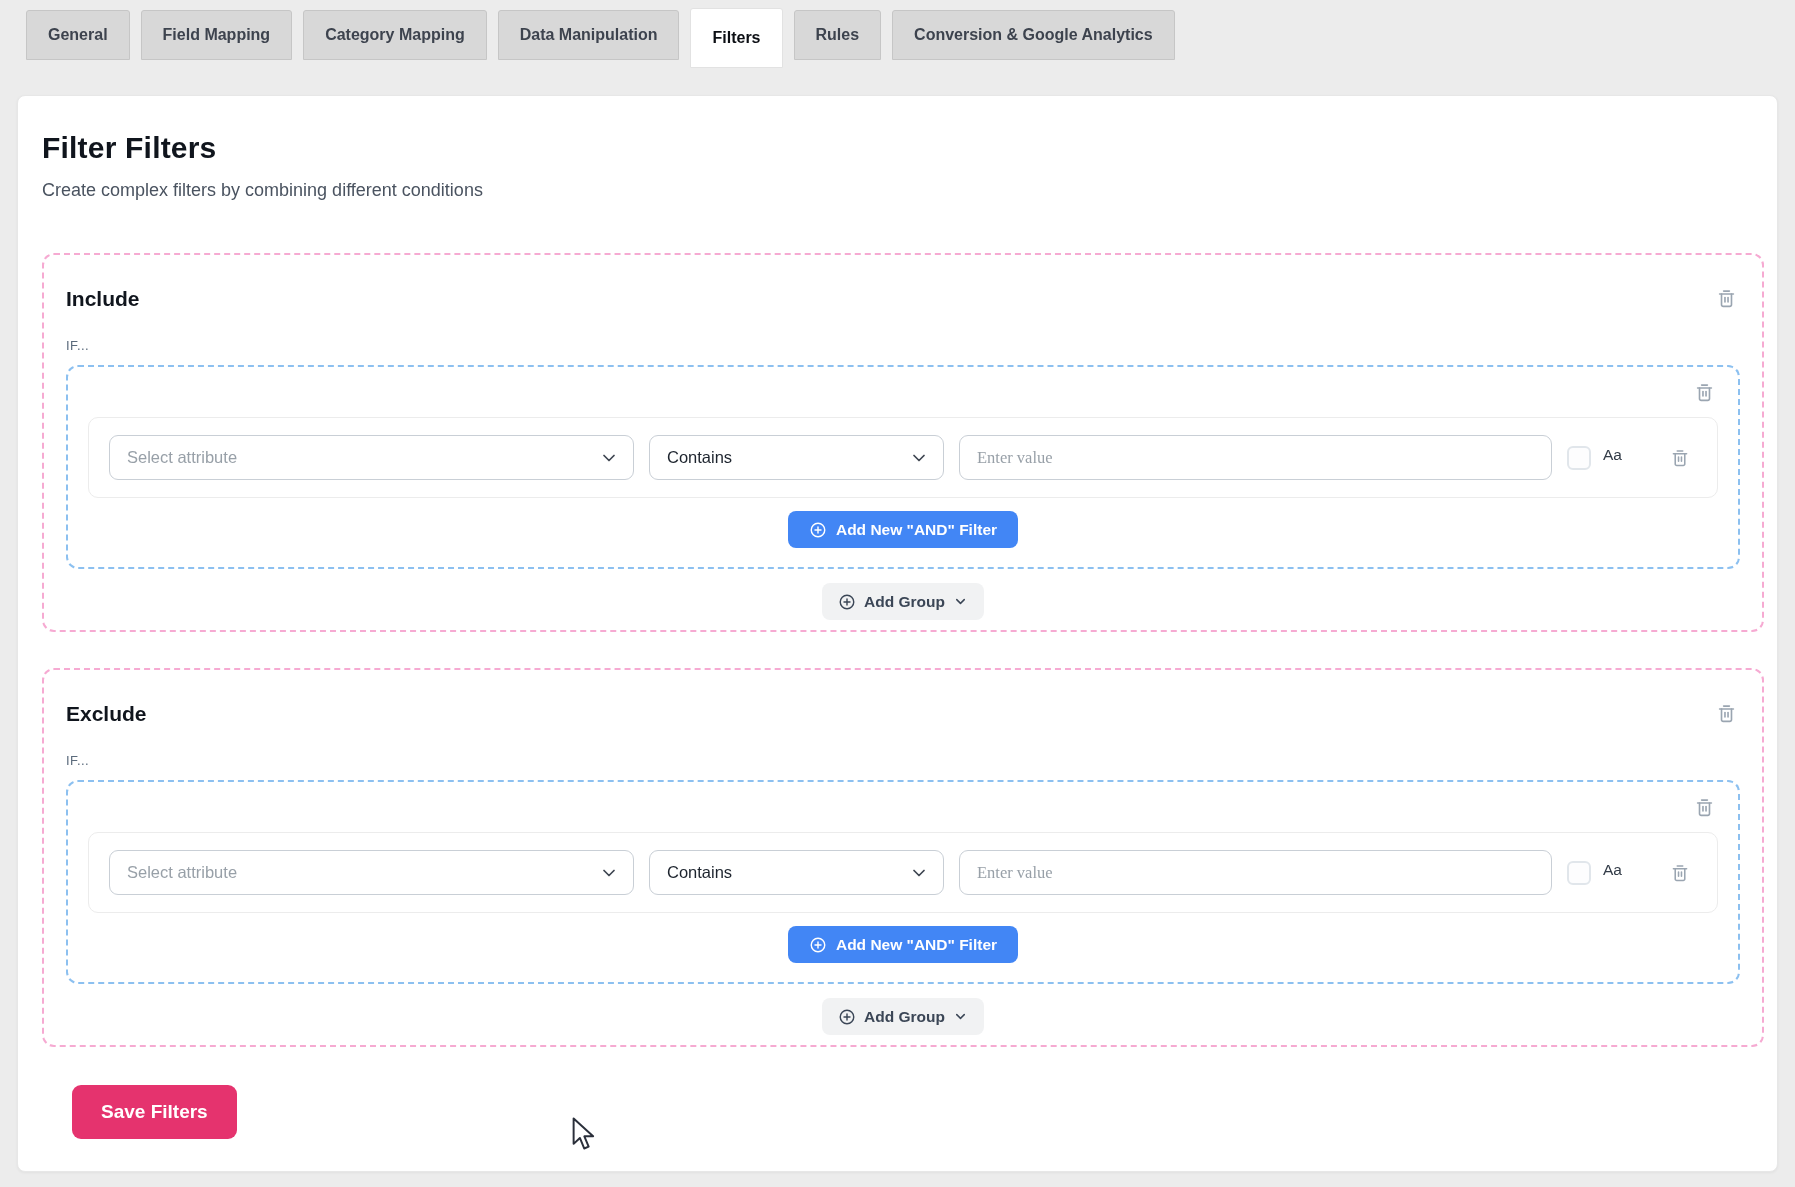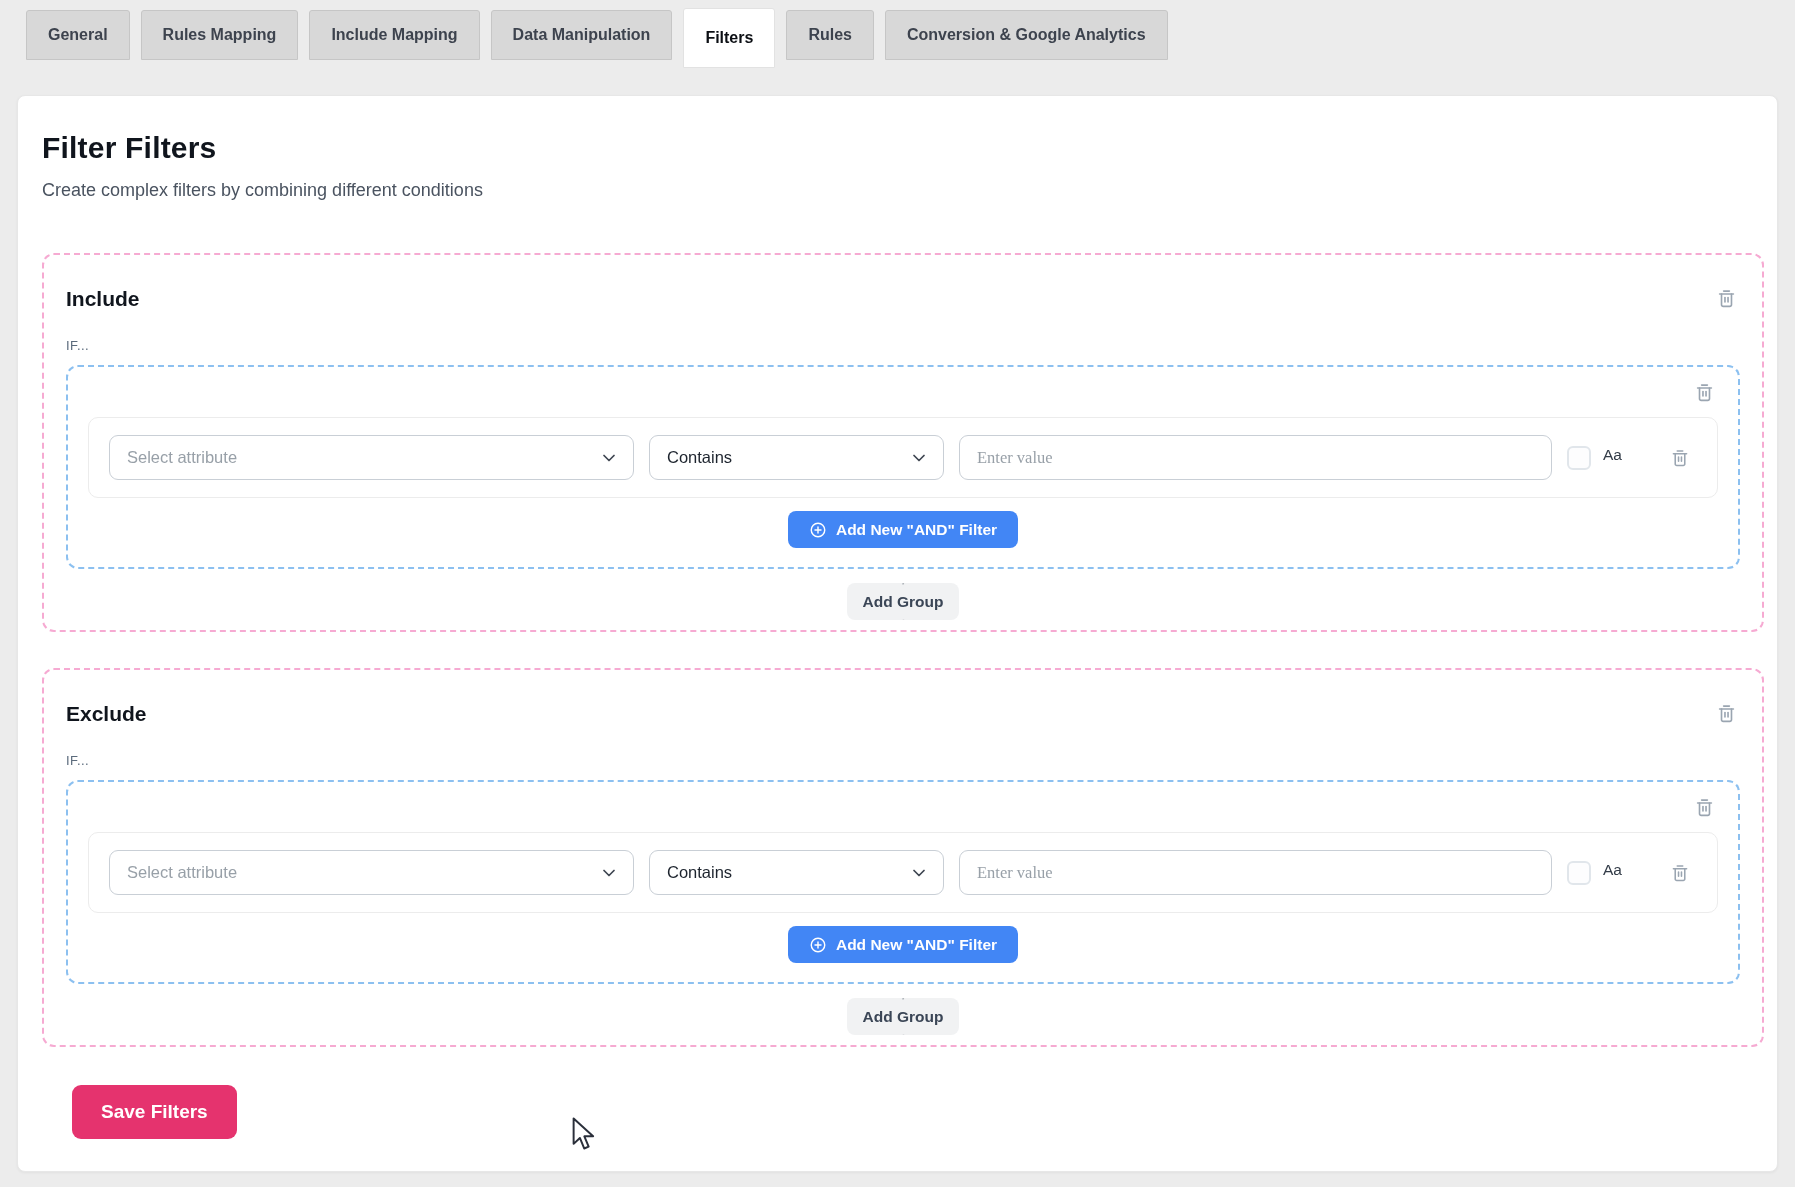--- a/index.html
+++ b/index.html
@@ -143,21 +143,20 @@
     margin-top:14px;
     height:37px;
     padding:0 16px;
     background:#f1f2f3;
     color:#3b4656;
     border:none;
     border-radius:8px;
     font-size:15.5px; font-weight:600;
     font-family:inherit;
     cursor:pointer;
-    flex-direction:column;
   }
   .btn-add-group .chev { color:#3b4656; }
 
   .btn-save {
     margin-top:38px;
     height:54px;
     padding:0 29px;
     background:#e5336e;
     color:#fff;
     border:none;
@@ -168,22 +167,22 @@
     margin-left:30px;
   }
 
   .cursor { position:absolute; left:570px; top:1117px; pointer-events:none; }
 </style>
 </head>
 <body>
 
 <div class="tab-bar">
   <div class="tab">General</div>
-  <div class="tab">Rules Mapping</div>
-  <div class="tab">Include Mapping</div>
+  <div class="tab">Field Mapping</div>
+  <div class="tab">Category Mapping</div>
   <div class="tab">Data Manipulation</div>
   <div class="tab active">Filters</div>
   <div class="tab">Rules</div>
   <div class="tab">Conversion &amp; Google Analytics</div>
 </div>
 
 <div class="card">
 
   <div class="page-title">Filter Filters</div>
   <div class="page-subtitle">Create complex filters by combining different conditions</div>

